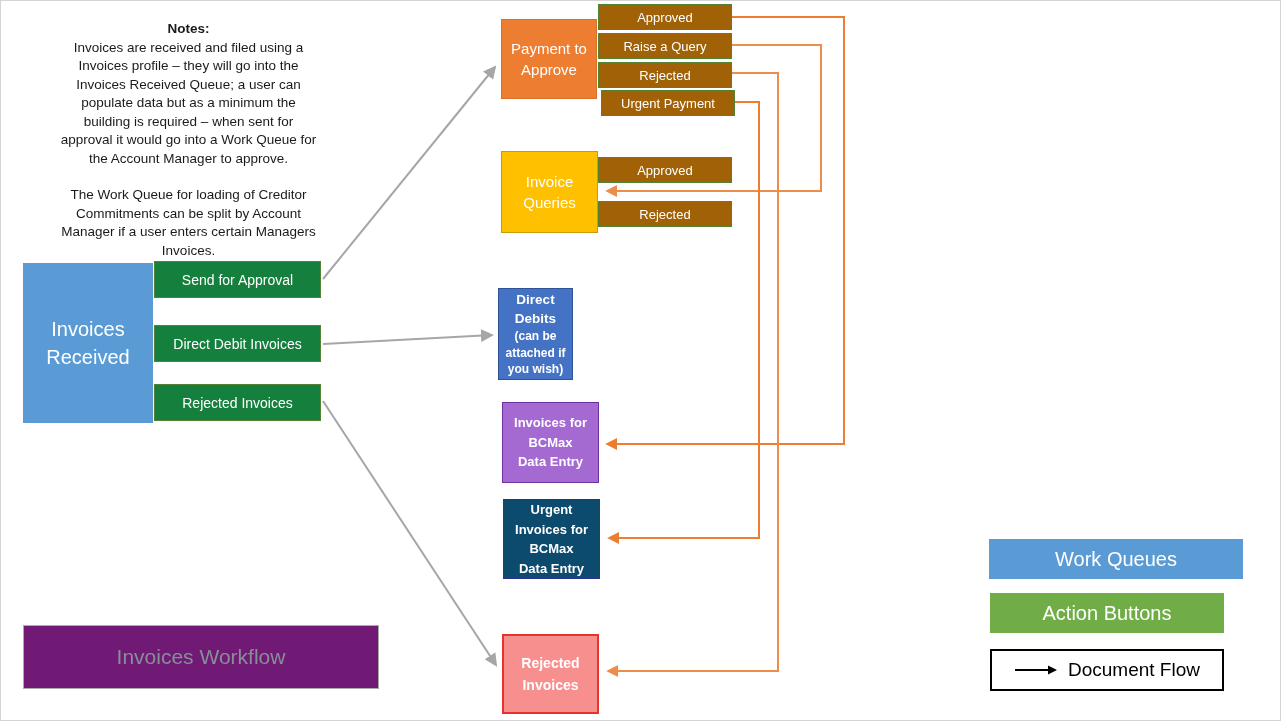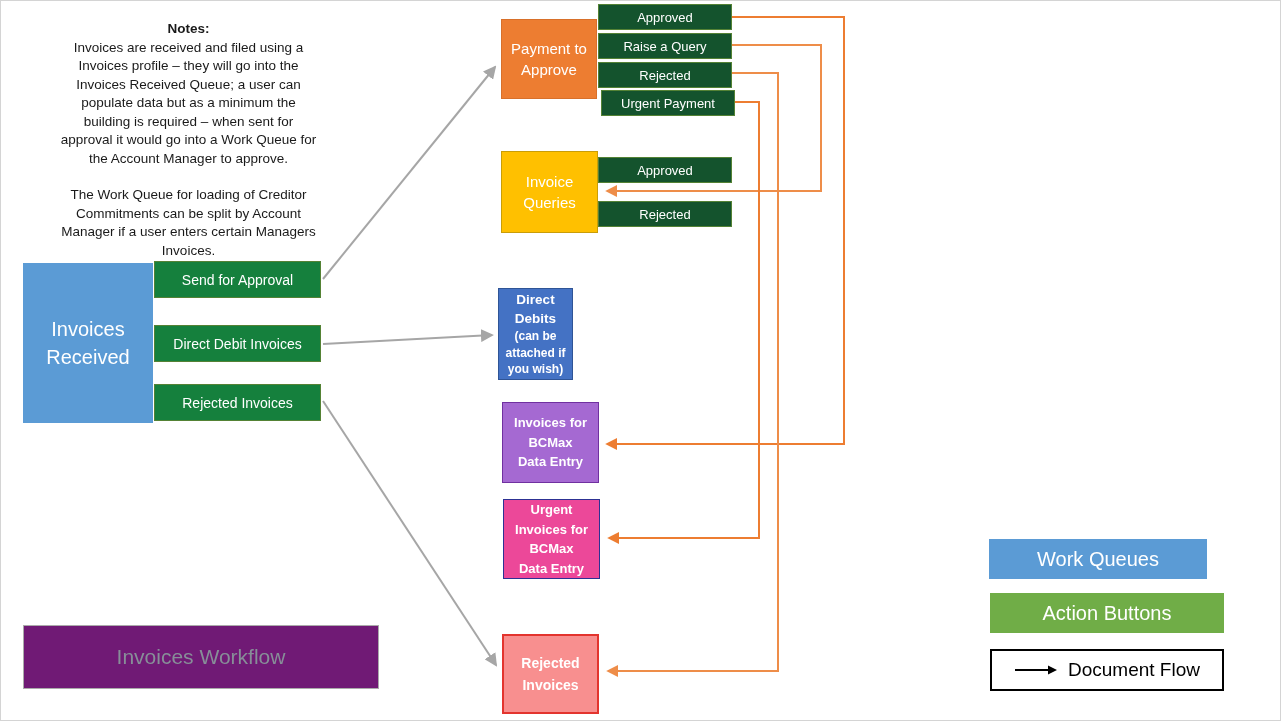--- a/index.html
+++ b/index.html
@@ -19,42 +19,42 @@
 
   
   .inv-received{left:22px;top:262px;width:130px;height:160px;background:#5b9bd5;color:#fff;font-size:20px;line-height:28px;}
   .btn-left{left:153px;width:167px;height:37px;background:#15803d;border:1.5px solid #548235;color:#fff;font-size:14px;}
   .btn-send{top:260px;}
   .btn-dd{top:324px;}
   .btn-rej{top:383px;}
 
   
   .inv-approve{left:500px;top:18px;width:96px;height:80px;background:#ed7d31;border:1px solid #d8702a;color:#fff;font-size:15px;line-height:21px;}
-  .btn-right{width:134px;height:26px;background:#14532d;border:1.5px solid #548235;color:#fff;font-size:13px;text-align:right;}
+  .btn-right{width:134px;height:26px;background:#a16207;border:1.5px solid #548235;color:#fff;font-size:13px;text-align:right;}
   .btn-approved1{left:597px;top:3px;}
   .btn-raise{left:597px;top:32px;}
   .btn-rejected1{left:597px;top:61px;}
   .btn-urgentpay{left:600px;top:89px;}
 
   
   .inv-queries{left:500px;top:150px;width:97px;height:82px;background:#ffc000;border:1px solid #c99d08;color:#fff;font-size:15px;line-height:21px;}
   .btn-approved2{left:597px;top:156px;}
   .btn-rejected2{left:597px;top:200px;}
 
   
   .direct-debits{left:497px;top:287px;width:75px;height:92px;background:#4472c4;border:1px solid #2f5496;color:#fff;}
   .direct-debits .main{font-weight:600;font-size:13.5px;line-height:19px;}
   .direct-debits .sub{font-weight:600;font-size:12px;line-height:16.5px;}
   .bcmax{left:501px;top:401px;width:97px;height:81px;background:#a569d2;border:1px solid #7030a0;color:#fff;font-weight:600;font-size:13px;line-height:19.5px;}
-  .urgent-bcmax{left:502px;top:498px;width:97px;height:80px;background:#ec4899;border:1.5px solid #2d3193;color:#fff;font-weight:600;font-size:13px;line-height:19.5px;}
+  .urgent-bcmax{left:502px;top:498px;width:97px;height:80px;background:#0c4a6e;border:1.5px solid #2d3193;color:#fff;font-weight:600;font-size:13px;line-height:19.5px;}
   .rejected-box{left:501px;top:633px;width:97px;height:80px;background:#f88f8f;border:2px solid #e3342e;color:#fff;font-weight:600;font-size:14px;line-height:22px;}
 
   
   .title-box{left:22px;top:624px;width:356px;height:64px;border:1px solid #ababab;background:#701a75;color:#878e98;font-size:21px;}
-  .leg-wq{left:988px;top:538px;width:218px;height:40px;background:#5b9bd5;color:#fff;font-size:20px;}
+  .leg-wq{left:988px;top:538px;width:254px;height:40px;background:#5b9bd5;color:#fff;font-size:20px;}
   .leg-ab{left:989px;top:592px;width:234px;height:40px;background:#70ad47;color:#fff;font-size:20px;}
   .leg-df{left:989px;top:648px;width:234px;height:42px;background:#fff;border:2px solid #000;color:#000;font-size:19px;flex-direction:row;gap:10px;}
 
   svg.wires{position:absolute;left:0;top:0;width:1279px;height:719px;pointer-events:none;}
 </style>
 </head>
 <body>
 
 <div class="canvas">
 

